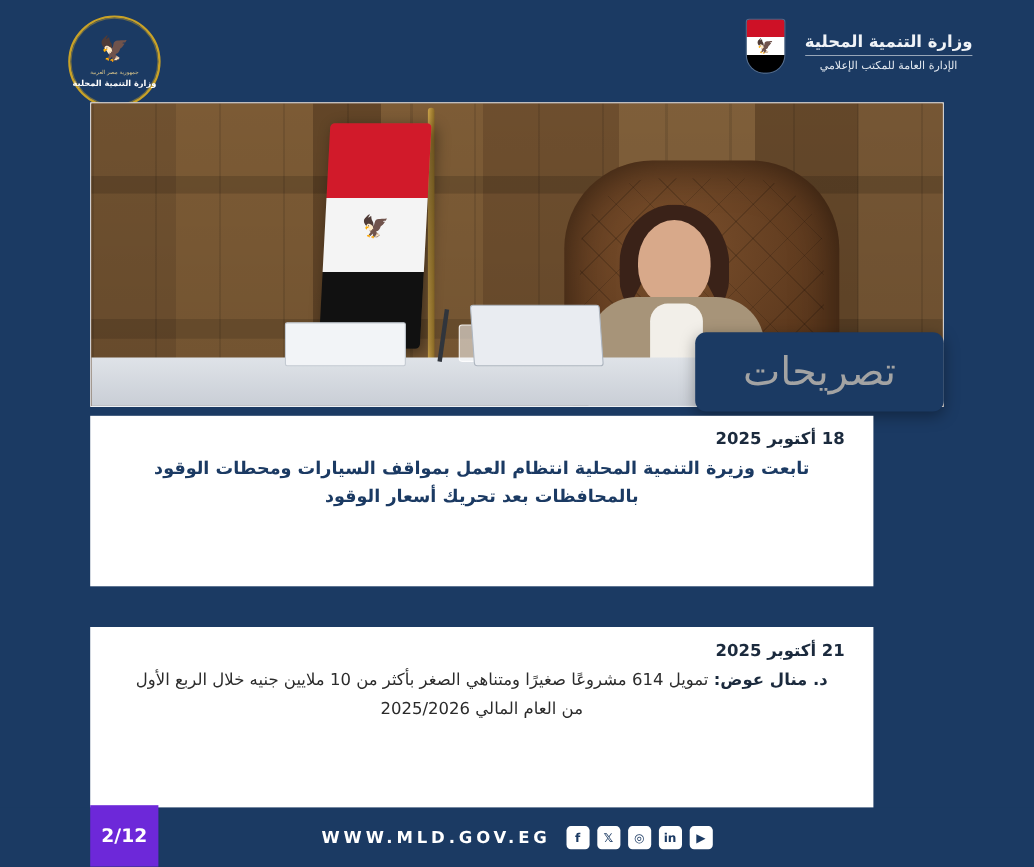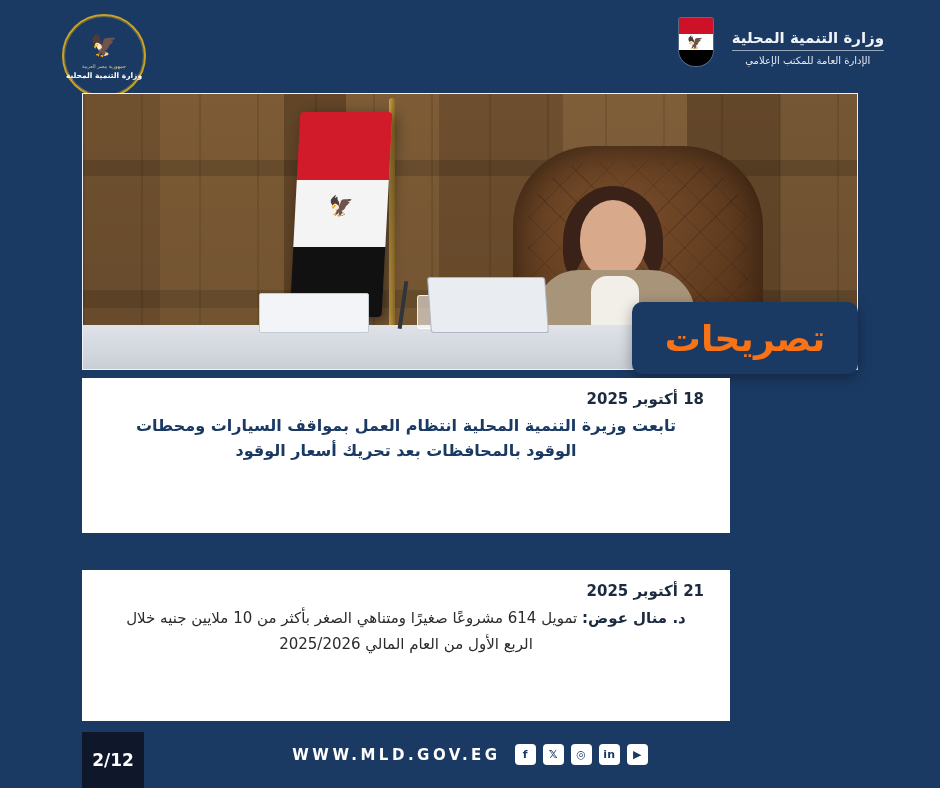--- a/index.html
+++ b/index.html
@@ -185,26 +185,26 @@
   
   .tasreehat {
     position: absolute; top: 302px; left: 632px;
     width: 226px; height: 72px;
     background: #1b3a63;
     border-radius: 10px;
     display: flex; align-items: center; justify-content: center;
     box-shadow: 0 4px 14px rgba(0,0,0,0.35);
   }
   .tasreehat span {
-    color: #f97316; font-size: 36px; font-weight: bold; letter-spacing: 1px;
+    color: #a3a3a3; font-size: 36px; font-weight: normal; letter-spacing: 1px;
   }
 
   
   .card {
-    position: absolute; left: 82px; width: 648px;
+    position: absolute; left: 82px; width: 712px;
     background: #ffffff;
     direction: rtl;
     padding: 12px 26px 16px 26px;
   }
   .card1 { top: 378px; height: 155px; }
   .card2 { top: 541px; height: 172px; margin-top: 29px; }
 
   .card-date {
     font-size: 15px; font-weight: bold; color: #1b2a3d;
     text-align: right; margin-bottom: 6px;
@@ -215,28 +215,28 @@
     padding: 0 10px;
   }
   .card-quote {
     font-size: 15px; color: #2b2b2b; text-align: center; line-height: 1.7;
     padding: 0 6px;
   }
   .card-quote b { color: #1b2a3d; }
 
   
   .footer {
-    position: absolute; left: 0; right: 0; bottom: 0; height: 67px;
+    position: absolute; left: 0; right: 0; bottom: 0; height: 54px;
     background: #1b3a63;
     display: flex; justify-content: center;
   }
   .page-num {
     position: absolute; left: 82px; bottom: 0;
     width: 62px; height: 56px;
-    background: #0f172a; color: #ffffff;
+    background: #6d28d9; color: #ffffff;
     display: flex; align-items: center; justify-content: center;
     font-size: 17px; font-weight: bold; direction: ltr;
   }
   .footer-center {
     display: flex; align-items: center; gap: 14px; direction: ltr;
   }
   .site {
     color: #ffffff; font-size: 15px; letter-spacing: 3.5px; font-weight: bold;
   }
   .social {

